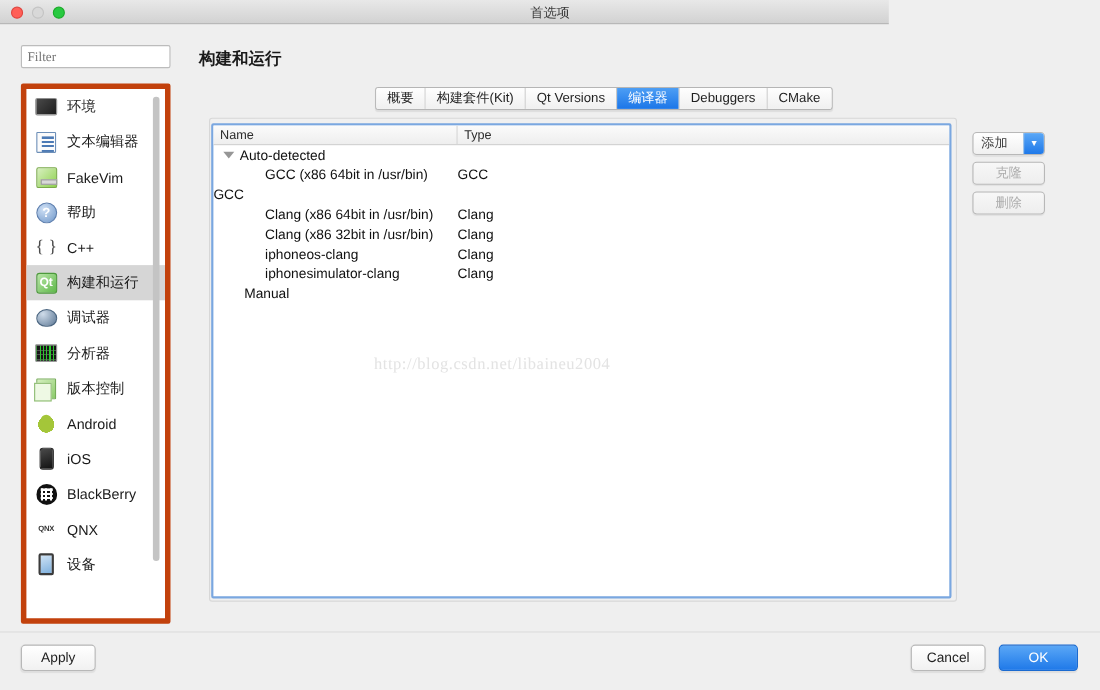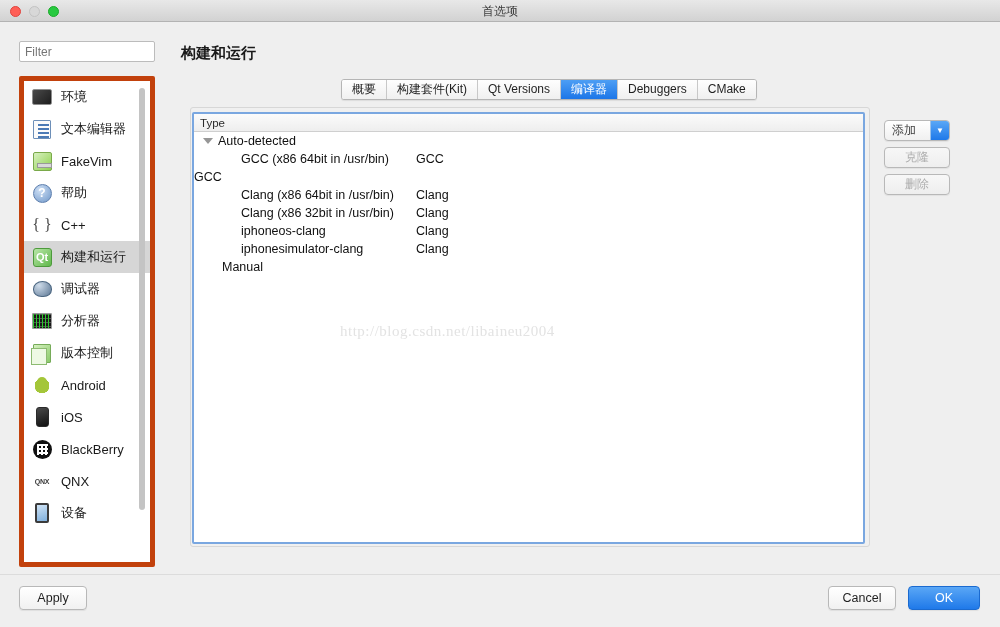--- a/index.html
+++ b/index.html
@@ -13,21 +13,21 @@
 
   #window {
     position: relative;
     width: 1000px; height: 627px;
     background: #efefef;
   }
 
   
   #titlebar {
     position: absolute; left: 0; top: 0;
-    width: 1000px; height: 22px;
+    width: 808px; height: 22px;
     background: linear-gradient(to bottom, #e8e8e8 0%, #d2d2d2 100%);
     border-bottom: 1px solid #b3b3b3;
   }
   #title-text {
     position: absolute; left: 0; top: 0;
     width: 1000px; height: 22px;
     line-height: 22px;
     text-align: center;
     font-size: 12px;
     color: #3a3a3a;
@@ -44,21 +44,21 @@
   
   #filter-input {
     position: absolute; left: 19px; top: 41px;
     width: 136px; height: 21px;
     border: 1px solid #bcbcbc;
     border-radius: 2px;
     background: #ffffff;
     font-size: 12px;
     color: #8d8d8d;
     padding: 0 5px;
-    font-family: Liberation Sans, sans-serif;
+    font-family: Liberation Serif, serif;
     outline: none;
   }
 
   #sidebar-list {
     position: absolute; left: 19px; top: 76px;
     width: 136px; height: 491px;
     background: #ffffff;
     border: 5px solid #c2410c;
     border-radius: 2px;
     overflow: hidden;
@@ -470,20 +470,21 @@
     <div class="tab">Qt Versions</div>
     <div class="tab active">编译器</div>
     <div class="tab">Debuggers</div>
     <div class="tab">CMake</div>
   </div>
 
   <div id="content-panel"></div>
 
   <div id="table-box">
     <div id="table-header">
+      <div class="th name">Name</div>
       <div class="th type">Type</div>
     </div>
 
     <div class="tree-row">
       <div class="tw-name">
         <span class="disclosure"></span>
         <span>Auto-detected</span>
       </div>
       <div class="tw-type"></div>
     </div>

